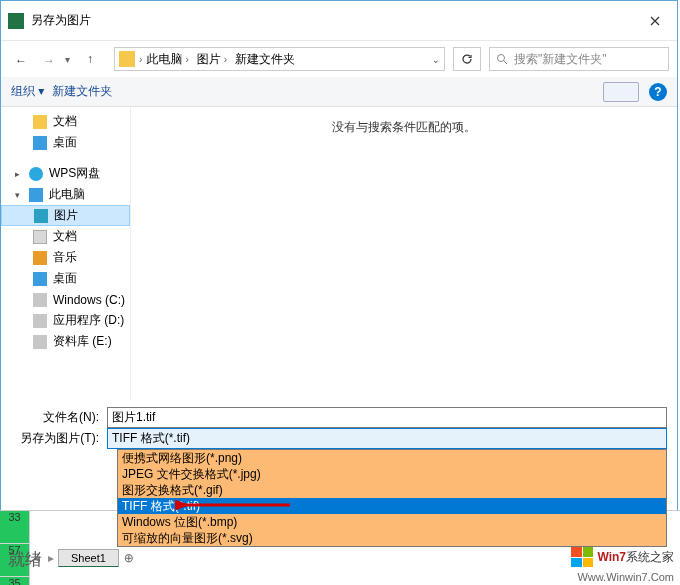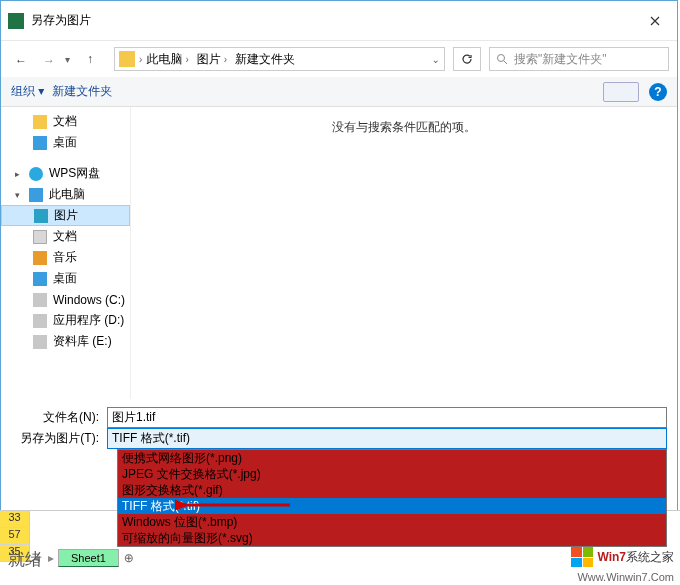--- a/index.html
+++ b/index.html
@@ -41,31 +41,31 @@
 .ficon.doc { background: #d8d8d8; border: 1px solid #aaa; }
 .ficon.down { background: #7bb83c; }
 .ficon.music { background: #e89a2b; }
 .ficon.drive { background: #c7c7c7; }
 .content { flex: 1; display: flex; align-items: flex-start; justify-content: center; padding-top: 12px; color: #333; }
 .bottom { padding: 8px 10px 0 10px; }
 .row { display: flex; align-items: center; }
 .row .lbl { width: 96px; text-align: right; padding-right: 8px; }
 .row .fld { flex: 1; height: 21px; border: 1px solid #7a7a7a; padding: 0 4px; line-height: 19px; background: #fff; }
 .row .fld.combo { background: #e5f1fb; border: 1px solid #0078d4; position: relative; }
-.dropdown { position: absolute; left: 116px; right: 10px; top: 448px; border: 1px solid #767676; background: #b91c1c; z-index: 10; }
+.dropdown { position: absolute; left: 116px; right: 10px; top: 448px; border: 1px solid #767676; background: #fdba74; z-index: 10; }
 .dd-item { height: 16px; line-height: 16px; padding: 0 4px; }
 .dd-item.hl { background: #0078d4; color: #fff; }
 .arrow { position: absolute; top: 494px; left: 175px; z-index: 20; pointer-events: none; }
 .footer-dlg { position: absolute; bottom: 8px; left: 12px; display: flex; align-items: center; gap: 6px; color: #16499a; }
 .sheet-area { position: absolute; left: 0; top: 510px; width: 680px; height: 75px; border-top: 1px solid #ccc; background: #fff; }
 .rownums { position: absolute; left: 0; top: 0; width: 30px; }
-.rownums div { height: 17px; border-bottom: 1px solid #d4d4d4; border-right: 1px solid #ccc; background: #fde047; font-size: 11px; text-align: center; color: #333; }
+.rownums div { height: 33px; border-bottom: 1px solid #d4d4d4; border-right: 1px solid #ccc; background: #22c55e; font-size: 11px; text-align: center; color: #333; }
 .tabs { position: absolute; left: 30px; bottom: 18px; display: flex; align-items: center; gap: 0; }
 .tab-nav { width: 14px; text-align: center; color: #888; }
-.tab { border: 1px solid #aaa; border-bottom: 1px solid #217346; background: #86efac; padding: 2px 12px; font-size: 11px; }
+.tab { border: 1px solid #aaa; border-bottom: 1px solid #217346; background: #e5e5e5; padding: 2px 12px; font-size: 11px; }
 .tab-add { width: 20px; text-align: center; color: #666; }
 .status { position: absolute; left: 8px; bottom: 14px; font-size: 17px; color: #555; }
 .brand { position: absolute; right: 6px; bottom: 18px; font-size: 13px; color: #333; display: flex; align-items: center; gap: 4px; }
 .brand b { color: #b91c1c; }
 .brand .url { position: absolute; right: 0; top: 18px; font-size: 11px; color: #666; margin-top: 6px; }
 .winflag { width: 22px; height: 20px; display: grid; grid-template-columns: 1fr 1fr; grid-template-rows: 1fr 1fr; gap: 1px; }
 .winflag span:nth-child(1){background:#f25022}.winflag span:nth-child(2){background:#7fba00}.winflag span:nth-child(3){background:#00a4ef}.winflag span:nth-child(4){background:#ffb900}
 svg { display: block; }
 </style>
 </head>

